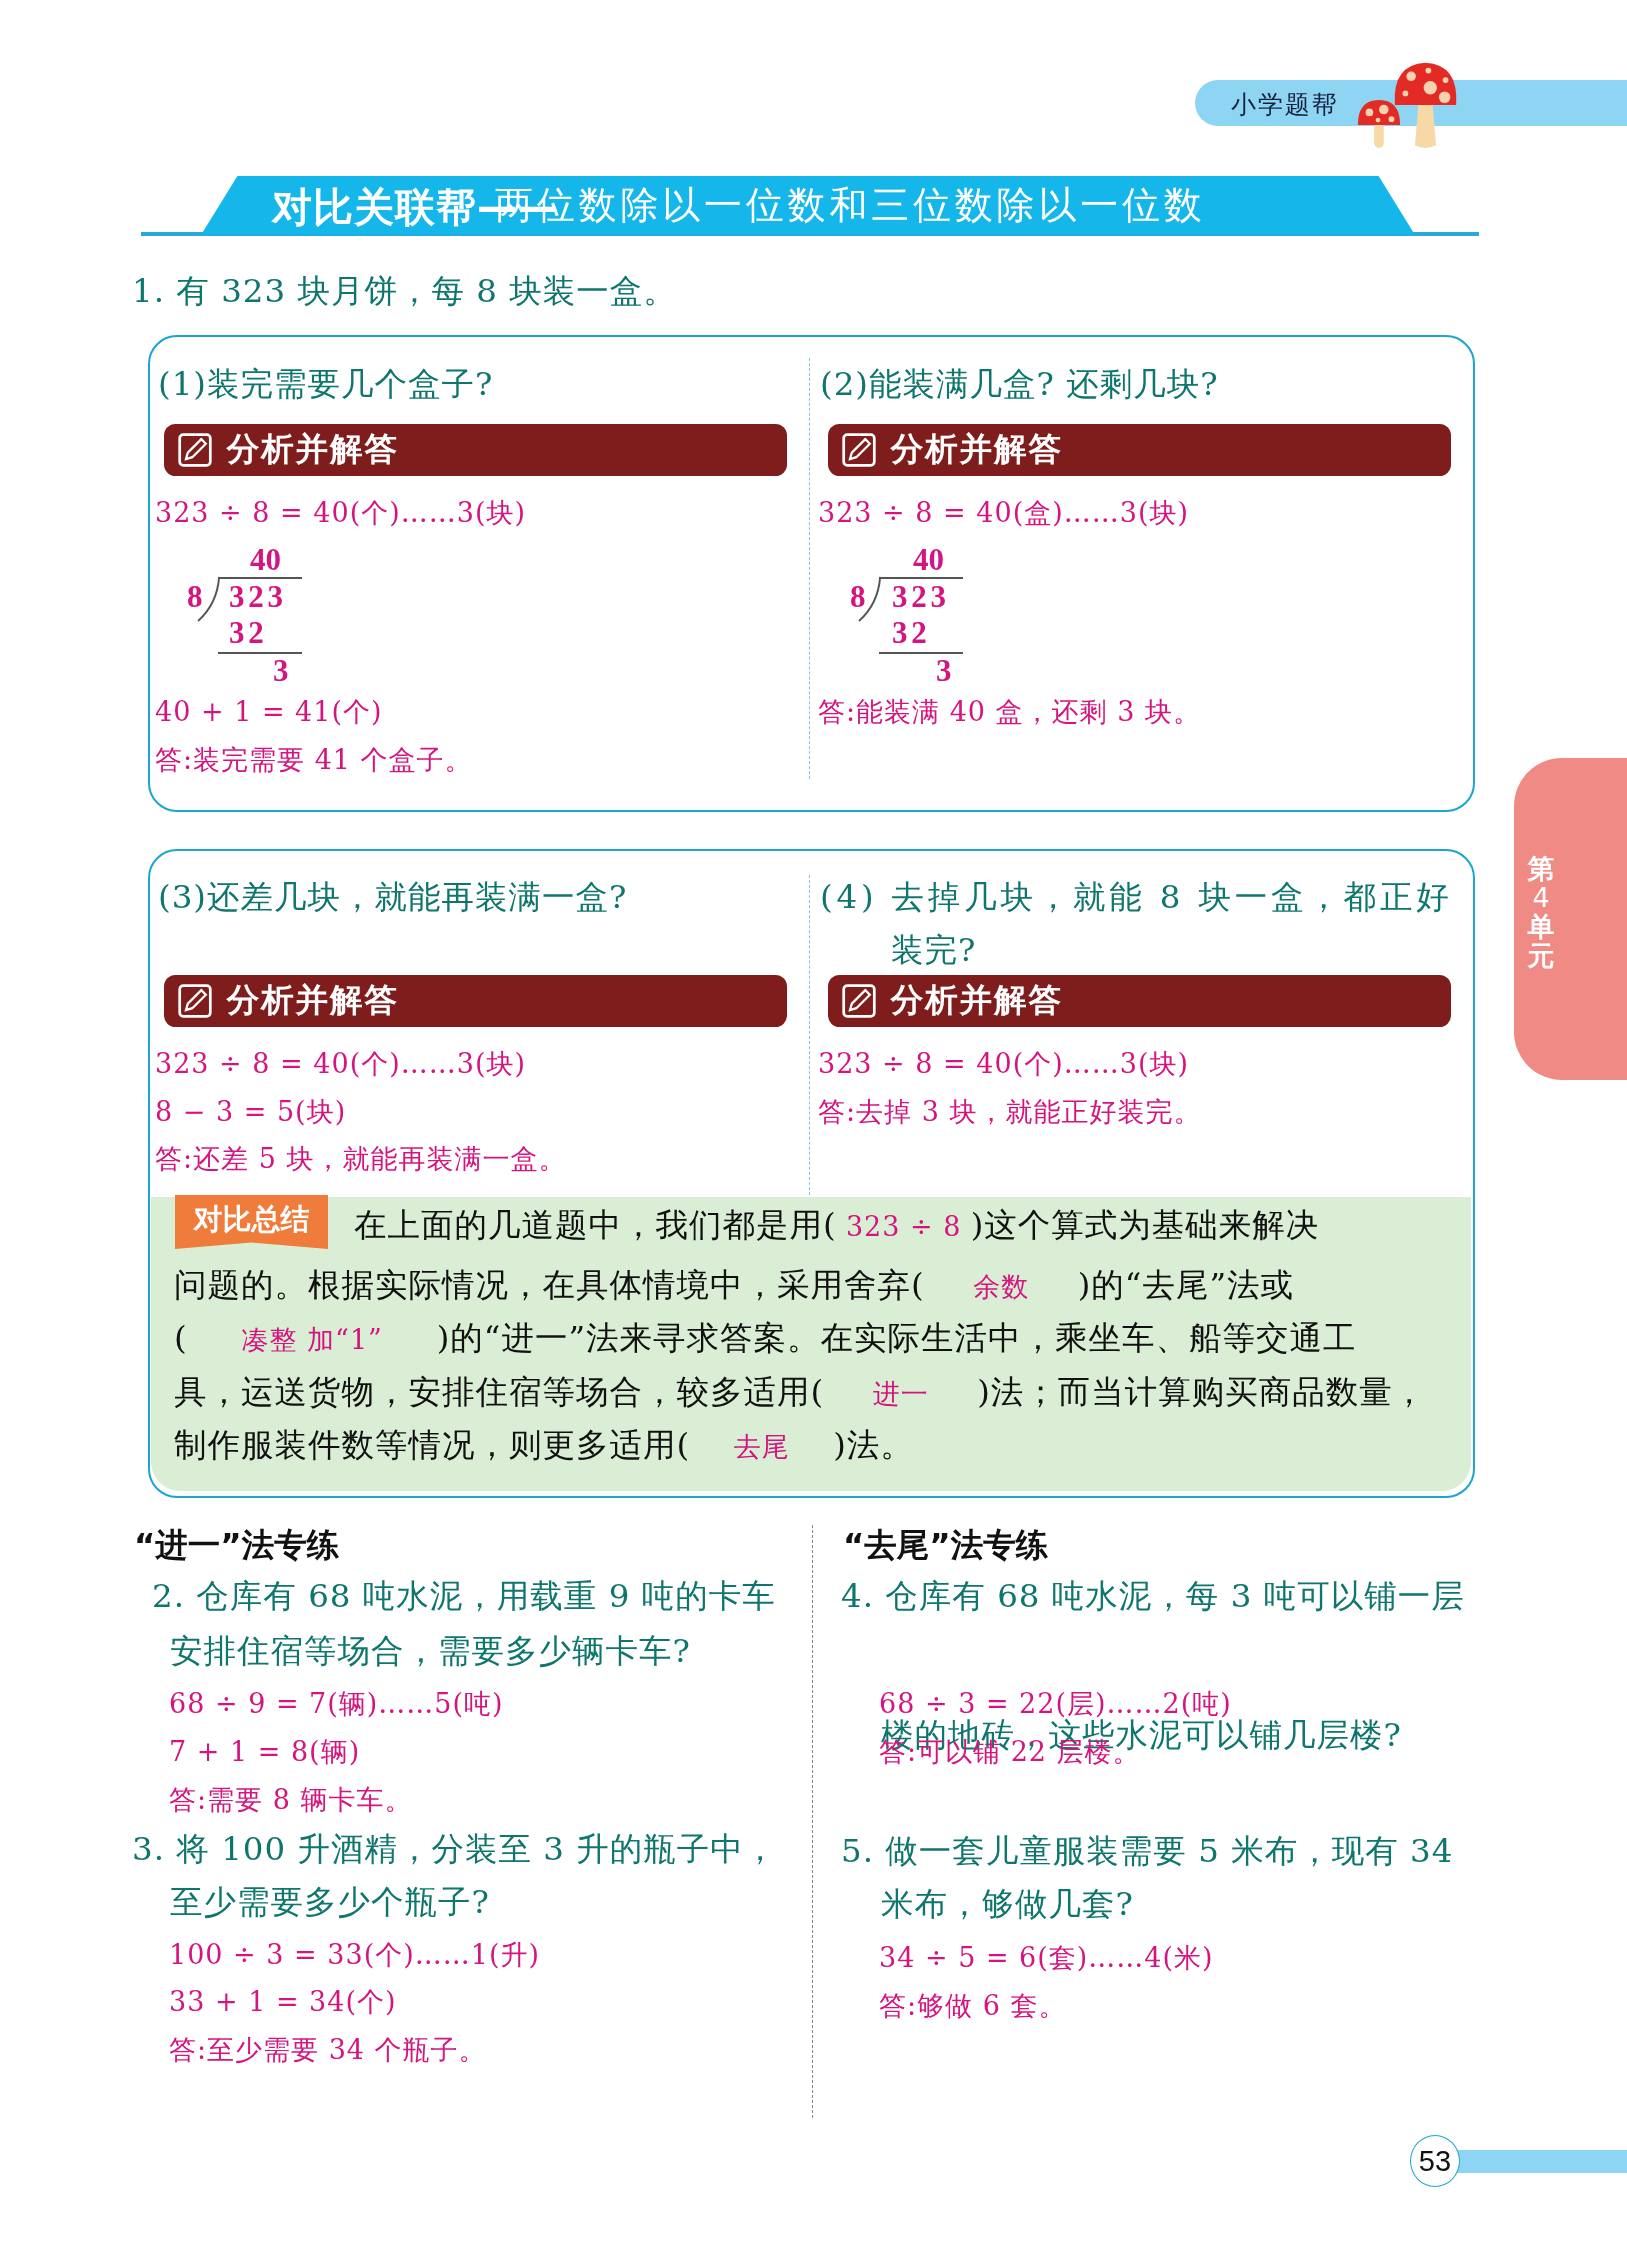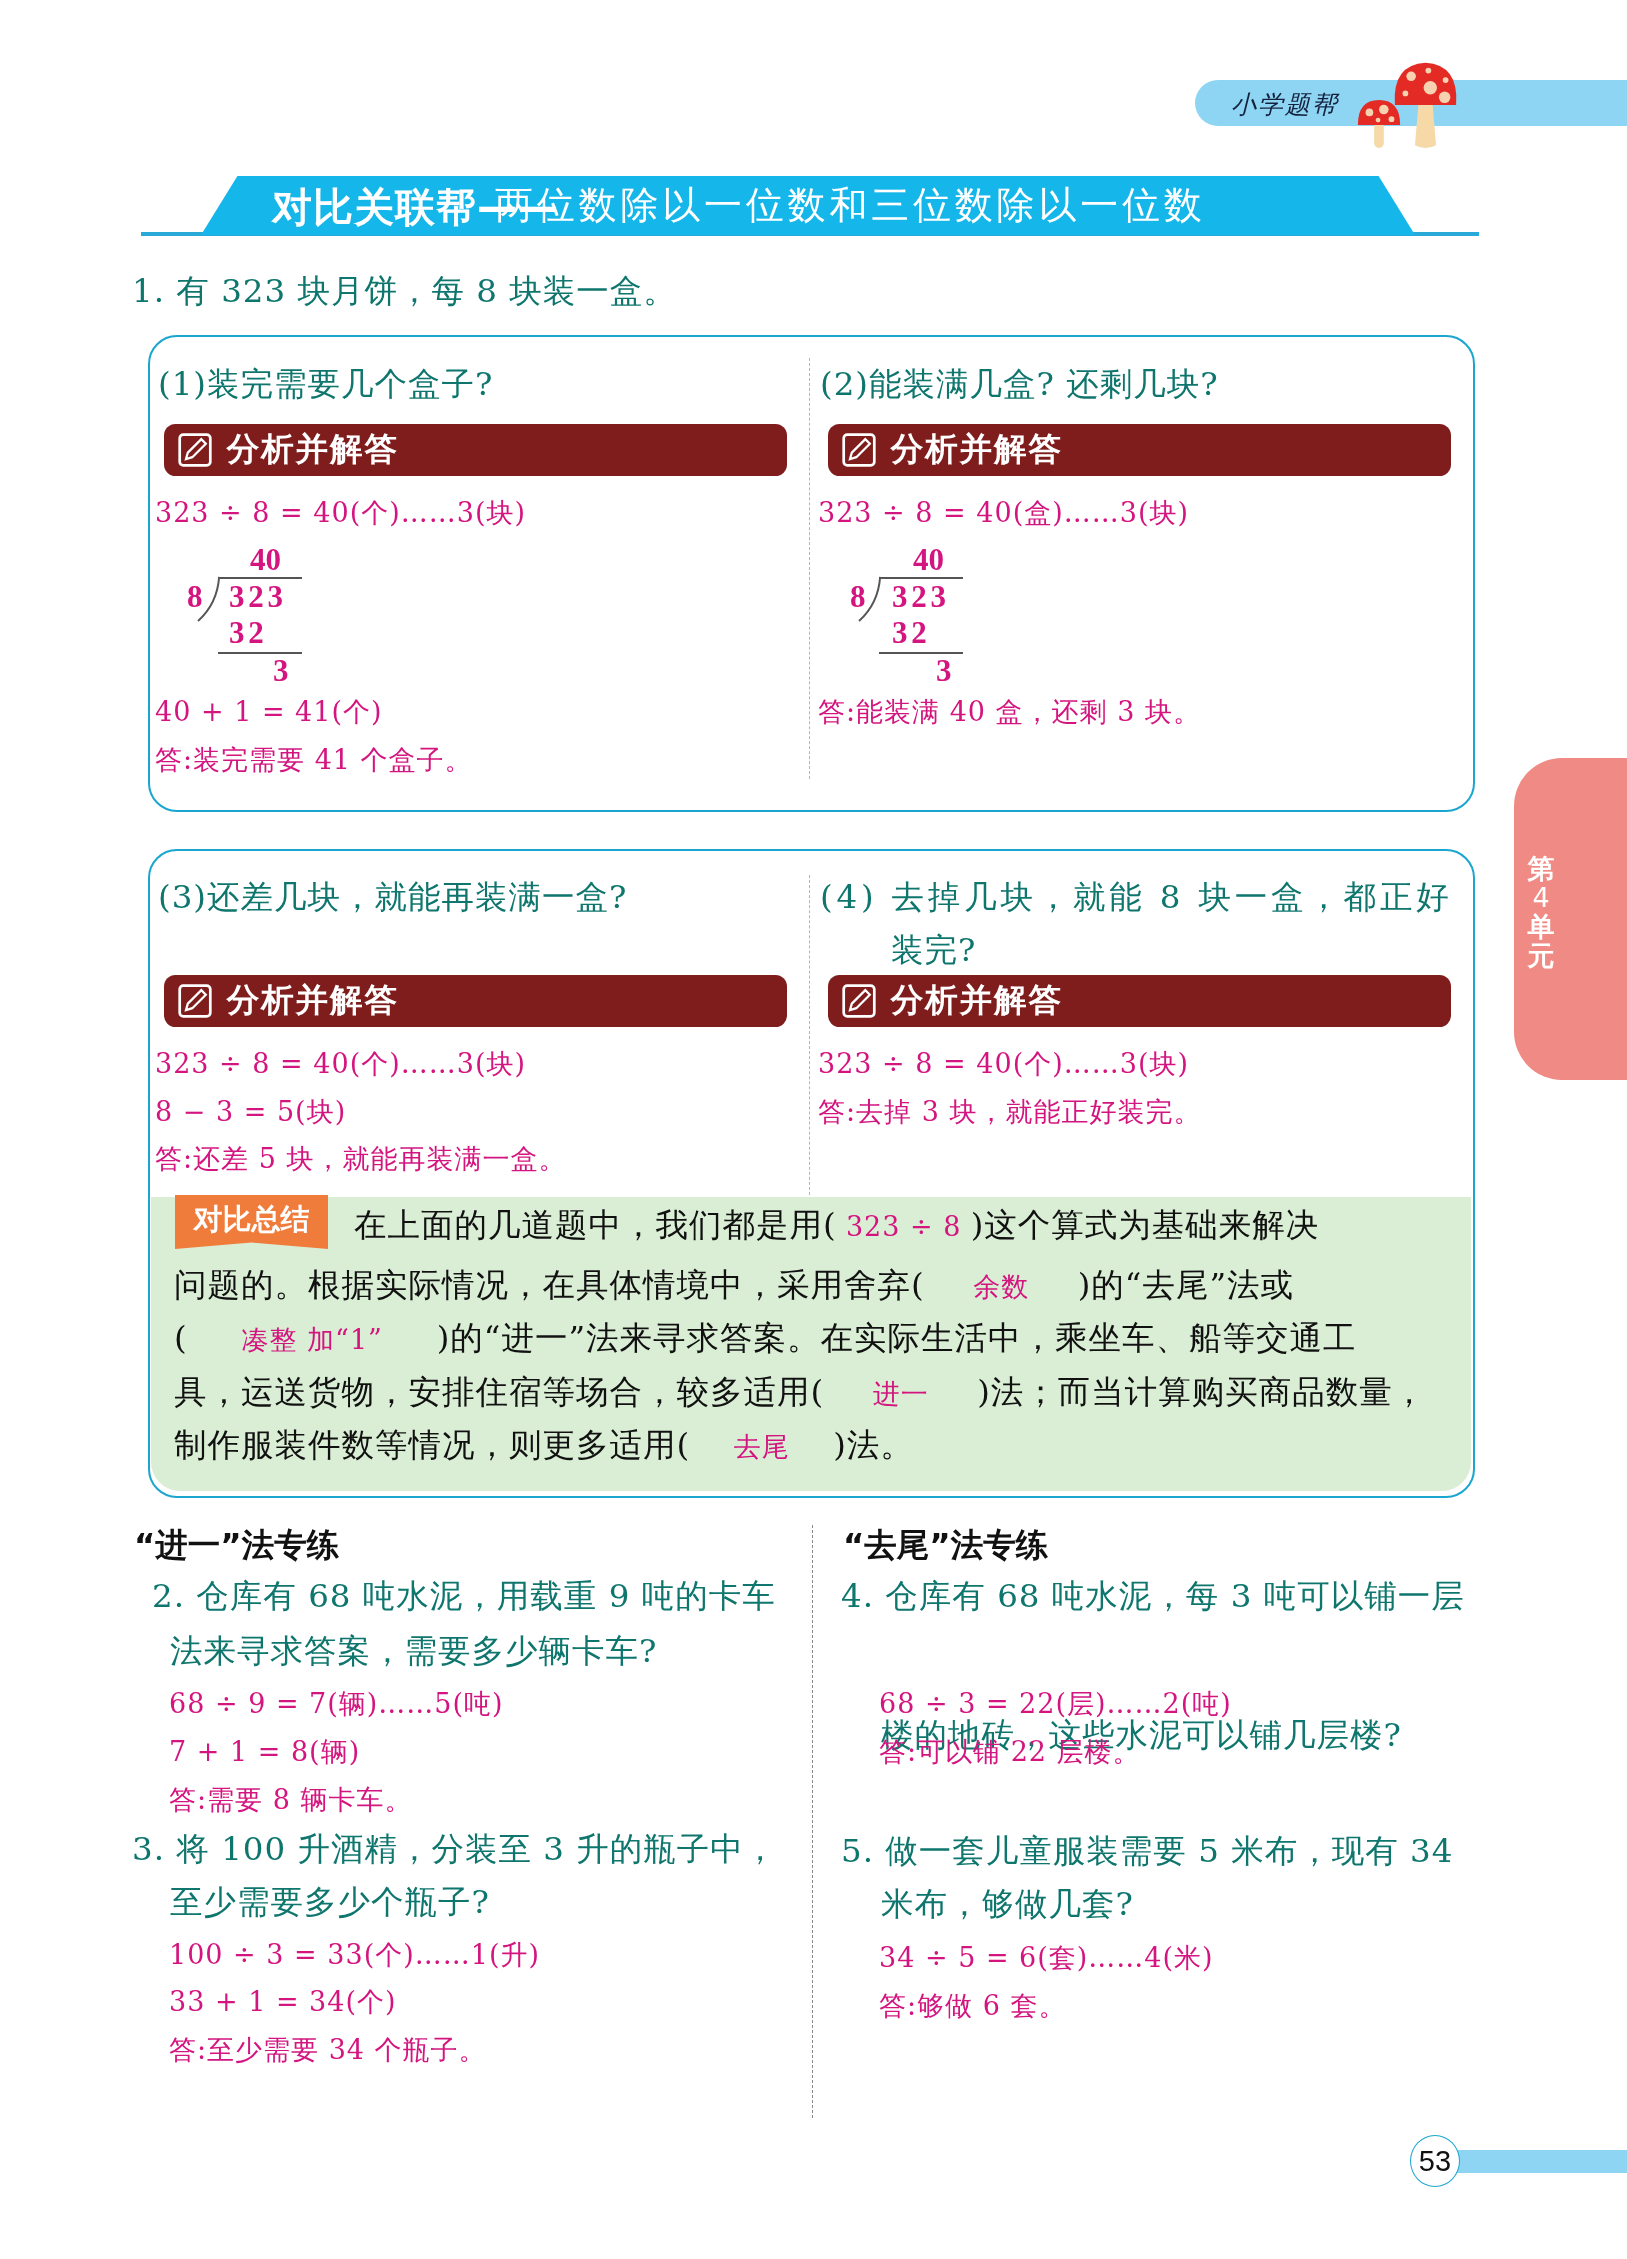--- a/index.html
+++ b/index.html
@@ -11,21 +11,21 @@
   }
   .abs { position:absolute; }
 
   
   .brand-bar {
     left:1195px; top:80px; width:433px; height:46px;
     background:#8dd5f3; border-radius:23px 0 0 23px;
   }
   .brand-text {
     left:1231px; top:88px; font-family:"DejaVu Sans",sans-serif;
-    font-size:25px; color:#14213d; letter-spacing:1.9px;font-style:italic;
+    font-size:25px; color:#14213d; letter-spacing:1.9px;
   }
   .mushroom-small { left:1355px; top:96px; }
   .mushroom-big { left:1392px; top:59px; }
 
   
   .title-rule { left:141px; top:232px; width:1338px; height:3.8px; background:#29a9d8; }
   .title-ribbon {
     left:201px; top:176px; width:1214px; height:59px;
     background:#15b7ea;
     clip-path:polygon(3% 0, 97% 0, 100% 100%, 0 100%);
@@ -227,21 +227,21 @@
   <span>具，运送货物，安排住宿等场合，较多适用(</span><span class="fill" style="width:153px;">进一</span><span>)法；而当计算购买商品数量，</span>
 </div>
 <div class="abs sum-line" style="left:174px; top:1424px;">
   <span>制作服装件数等情况，则更多适用(</span><span class="fill" style="width:143px;text-align:center;">去尾</span><span>)法。</span>
 </div>
 
 <div class="abs col-divider" style="left:812px; top:1525px; height:593px;"></div>
 
 <div class="abs heading-bold" style="left:134px; top:1524px;">“进一”法专练</div>
 <div class="abs q-text" style="left:132px; top:1575px;margin-left:20px;">2. 仓库有 68 吨水泥，用载重 9 吨的卡车</div>
-<div class="abs q-text" style="left:170px; top:1630px;">法来寻求答案，需要多少辆卡车?</div>
+<div class="abs q-text" style="left:170px; top:1630px;">安排住宿等场合，需要多少辆卡车?</div>
 <div class="abs ans" style="left:169px; top:1686px;">68 ÷ 9 = 7(辆)……5(吨)</div>
 <div class="abs ans" style="left:169px; top:1734px;">7 + 1 = 8(辆)</div>
 <div class="abs ans" style="left:169px; top:1782px;">答:需要 8 辆卡车。</div>
 
 <div class="abs q-text" style="left:132px; top:1828px;">3. 将 100 升酒精，分装至 3 升的瓶子中，</div>
 <div class="abs q-text" style="left:170px; top:1881px;">至少需要多少个瓶子?</div>
 <div class="abs ans" style="left:169px; top:1937px;">100 ÷ 3 = 33(个)……1(升)</div>
 <div class="abs ans" style="left:169px; top:1984px;">33 + 1 = 34(个)</div>
 <div class="abs ans" style="left:169px; top:2032px;">答:至少需要 34 个瓶子。</div>
 

